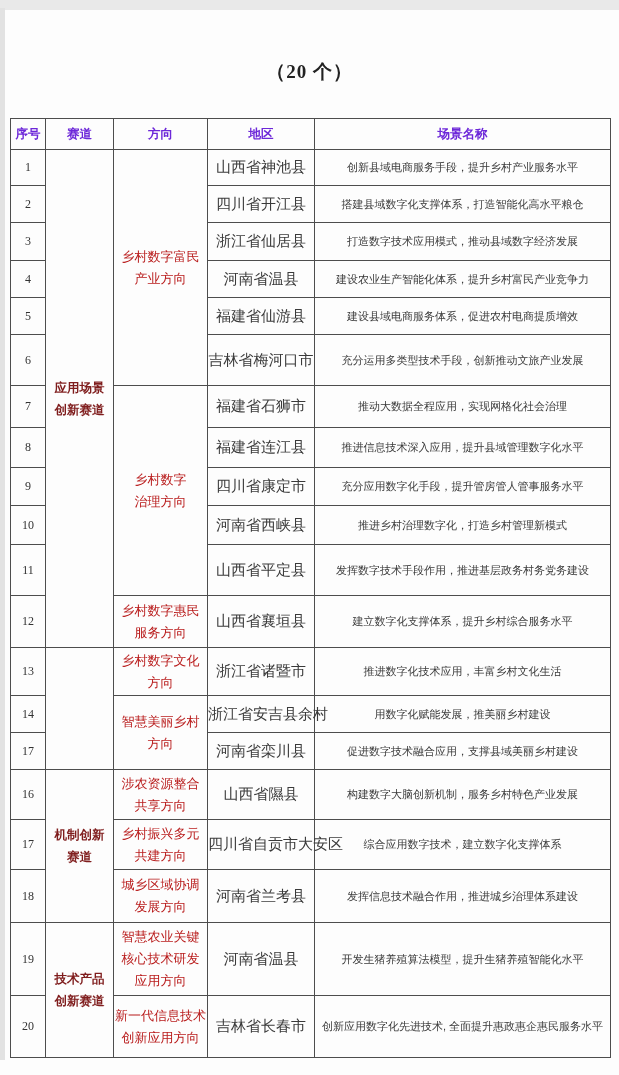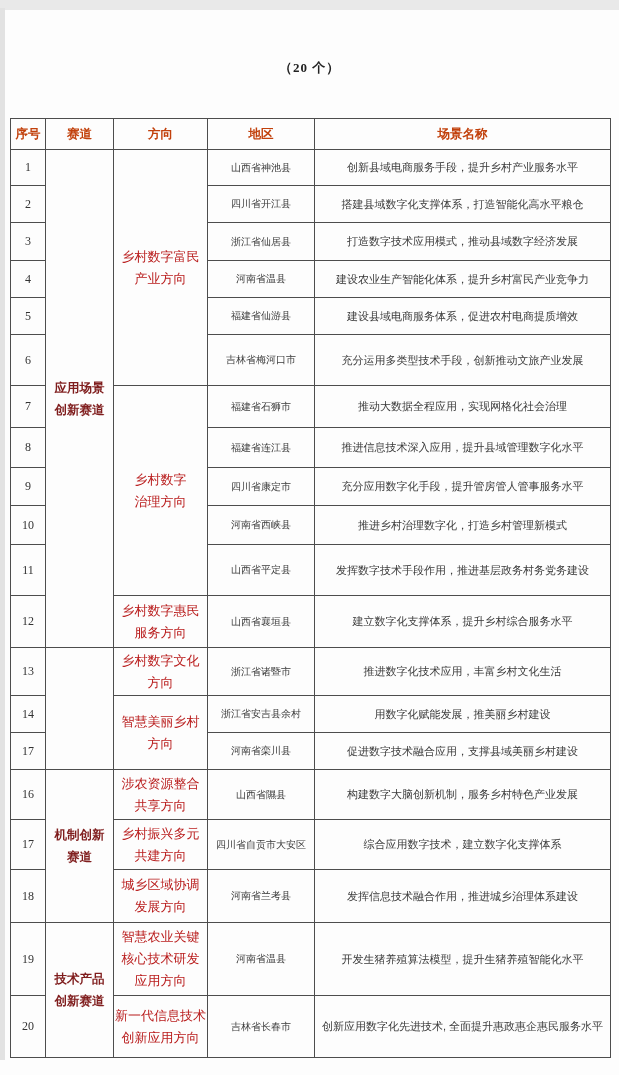--- a/index.html
+++ b/index.html
@@ -29,58 +29,58 @@
     font-size: 23px;
     color: #171717;
     letter-spacing: 0.5px;
     white-space: nowrap;
   }
   .doc-subtitle {
     position: absolute; top: 59px; left: 0;
     width: 100%; text-align: center;
     font-family: "Liberation Serif", serif;
     font-weight: 600;
-    font-size: 13px;
+    font-size: 19px;
     color: #222222;
     letter-spacing: 1px;
   }
   table.scene-table {
     position: absolute; top: 118px; left: 10px;
     width: 600px;
     border-collapse: collapse;
     table-layout: fixed;
   }
   .scene-table th, .scene-table td {
     border: 1px solid #4d4d4d;
     text-align: center;
     vertical-align: middle;
     padding: 0;
   }
   .scene-table th {
     font-size: 12.5px;
     font-weight: bold;
-    color: #c2410c;
+    color: #6d28d9;
     height: 30px;
   }
   td.no-cell {
     font-family: "Liberation Serif", serif;
     font-size: 12px;
     color: #333333;
   }
   td.track-cell {
     font-weight: bold;
     font-size: 12.5px;
     color: #7f1d1d;
   }
   td.dir-cell {
     font-size: 13px;
     color: #b91c1c;
   }
   td.region-cell {
-    font-size: 10px;
+    font-size: 15px;
     color: #3a3a3a;
     white-space: nowrap;
   }
   td.scene-cell {
     font-size: 11px;
     color: #3a3a3a;
     white-space: nowrap;
   }
   .cell-line { line-height: 22px; }
 </style>

